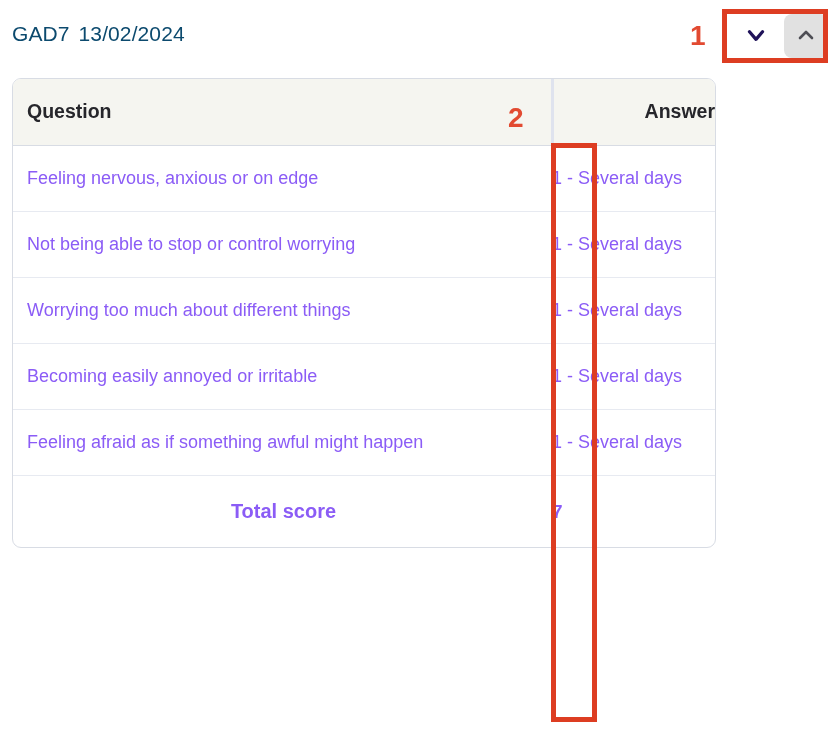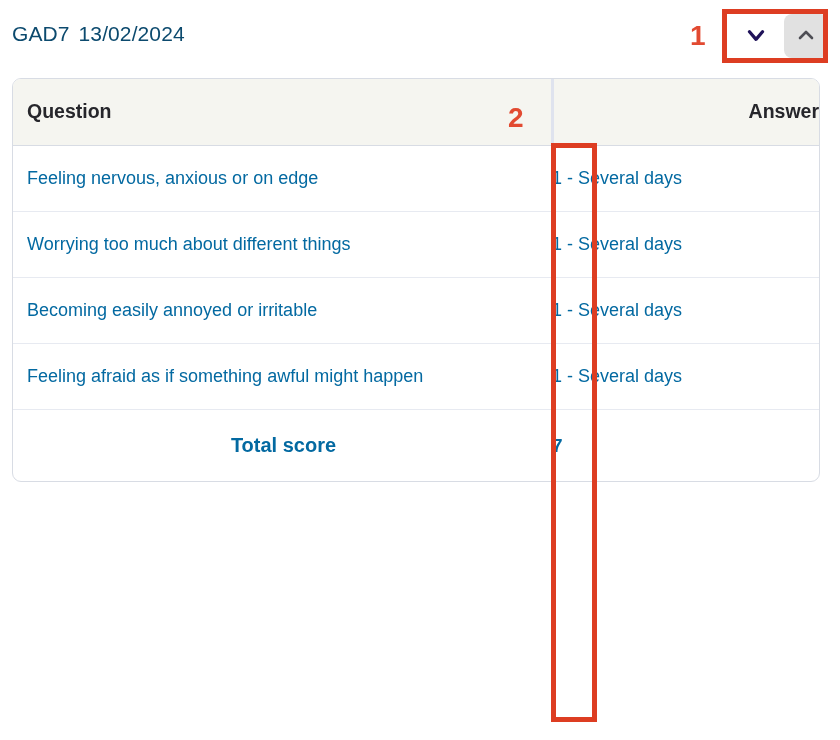--- a/index.html
+++ b/index.html
@@ -51,21 +51,21 @@
     cursor: pointer;
   }
   .chev-btn.filled { background: #e1e1e1; }
   .chev-down svg { stroke: #1f1259; }
   .chev-up svg { stroke: #4e4e55; }
 
   
   .card {
     position: absolute;
     left: 12px; top: 78px;
-    width: 808px;
+    width: 704px;
     box-sizing: border-box;
     border: 1px solid #d8dce4;
     border-radius: 9px;
     background: #ffffff;
     overflow: hidden;
   }
   table.qtable {
     width: 100%;
     border-collapse: collapse;
     table-layout: fixed;
@@ -85,21 +85,21 @@
   }
   thead th.h-question { padding-left: 14px; }
   thead th.h-answer {
     padding-left: 14px;
     border-left: 3px solid #dfe3ee;
     text-align: right;
   }
 
   tbody td {
     font-size: 18px;
-    color: #0369a1;
+    color: #8b5cf6;
     padding: 19px 0 20px 0;
     border-bottom: 1px solid #e7eaf1;
     vertical-align: middle;
     line-height: 1.45;
   }
   tbody td.q-cell { padding-left: 14px; padding-right: 24px; }
   tbody td.a-cell { white-space: nowrap; }
 
   tbody tr.total-row td {
     border-bottom: none;
@@ -173,20 +173,24 @@
         <th class="h-question">Question</th>
         <th class="h-answer">Answer</th>
       </tr>
     </thead>
     <tbody>
       <tr>
         <td class="q-cell">Feeling nervous, anxious or on edge</td>
         <td class="a-cell">1 - Several days</td>
       </tr>
       <tr>
+        <td class="q-cell">Not being able to stop or control worrying</td>
+        <td class="a-cell">1 - Several days</td>
+      </tr>
+      <tr>
         <td class="q-cell">Worrying too much about different things</td>
         <td class="a-cell">1 - Several days</td>
       </tr>
       <tr>
         <td class="q-cell">Becoming easily annoyed or irritable</td>
         <td class="a-cell">1 - Several days</td>
       </tr>
       <tr>
         <td class="q-cell">Feeling afraid as if something awful might happen</td>
         <td class="a-cell">1 - Several days</td>

